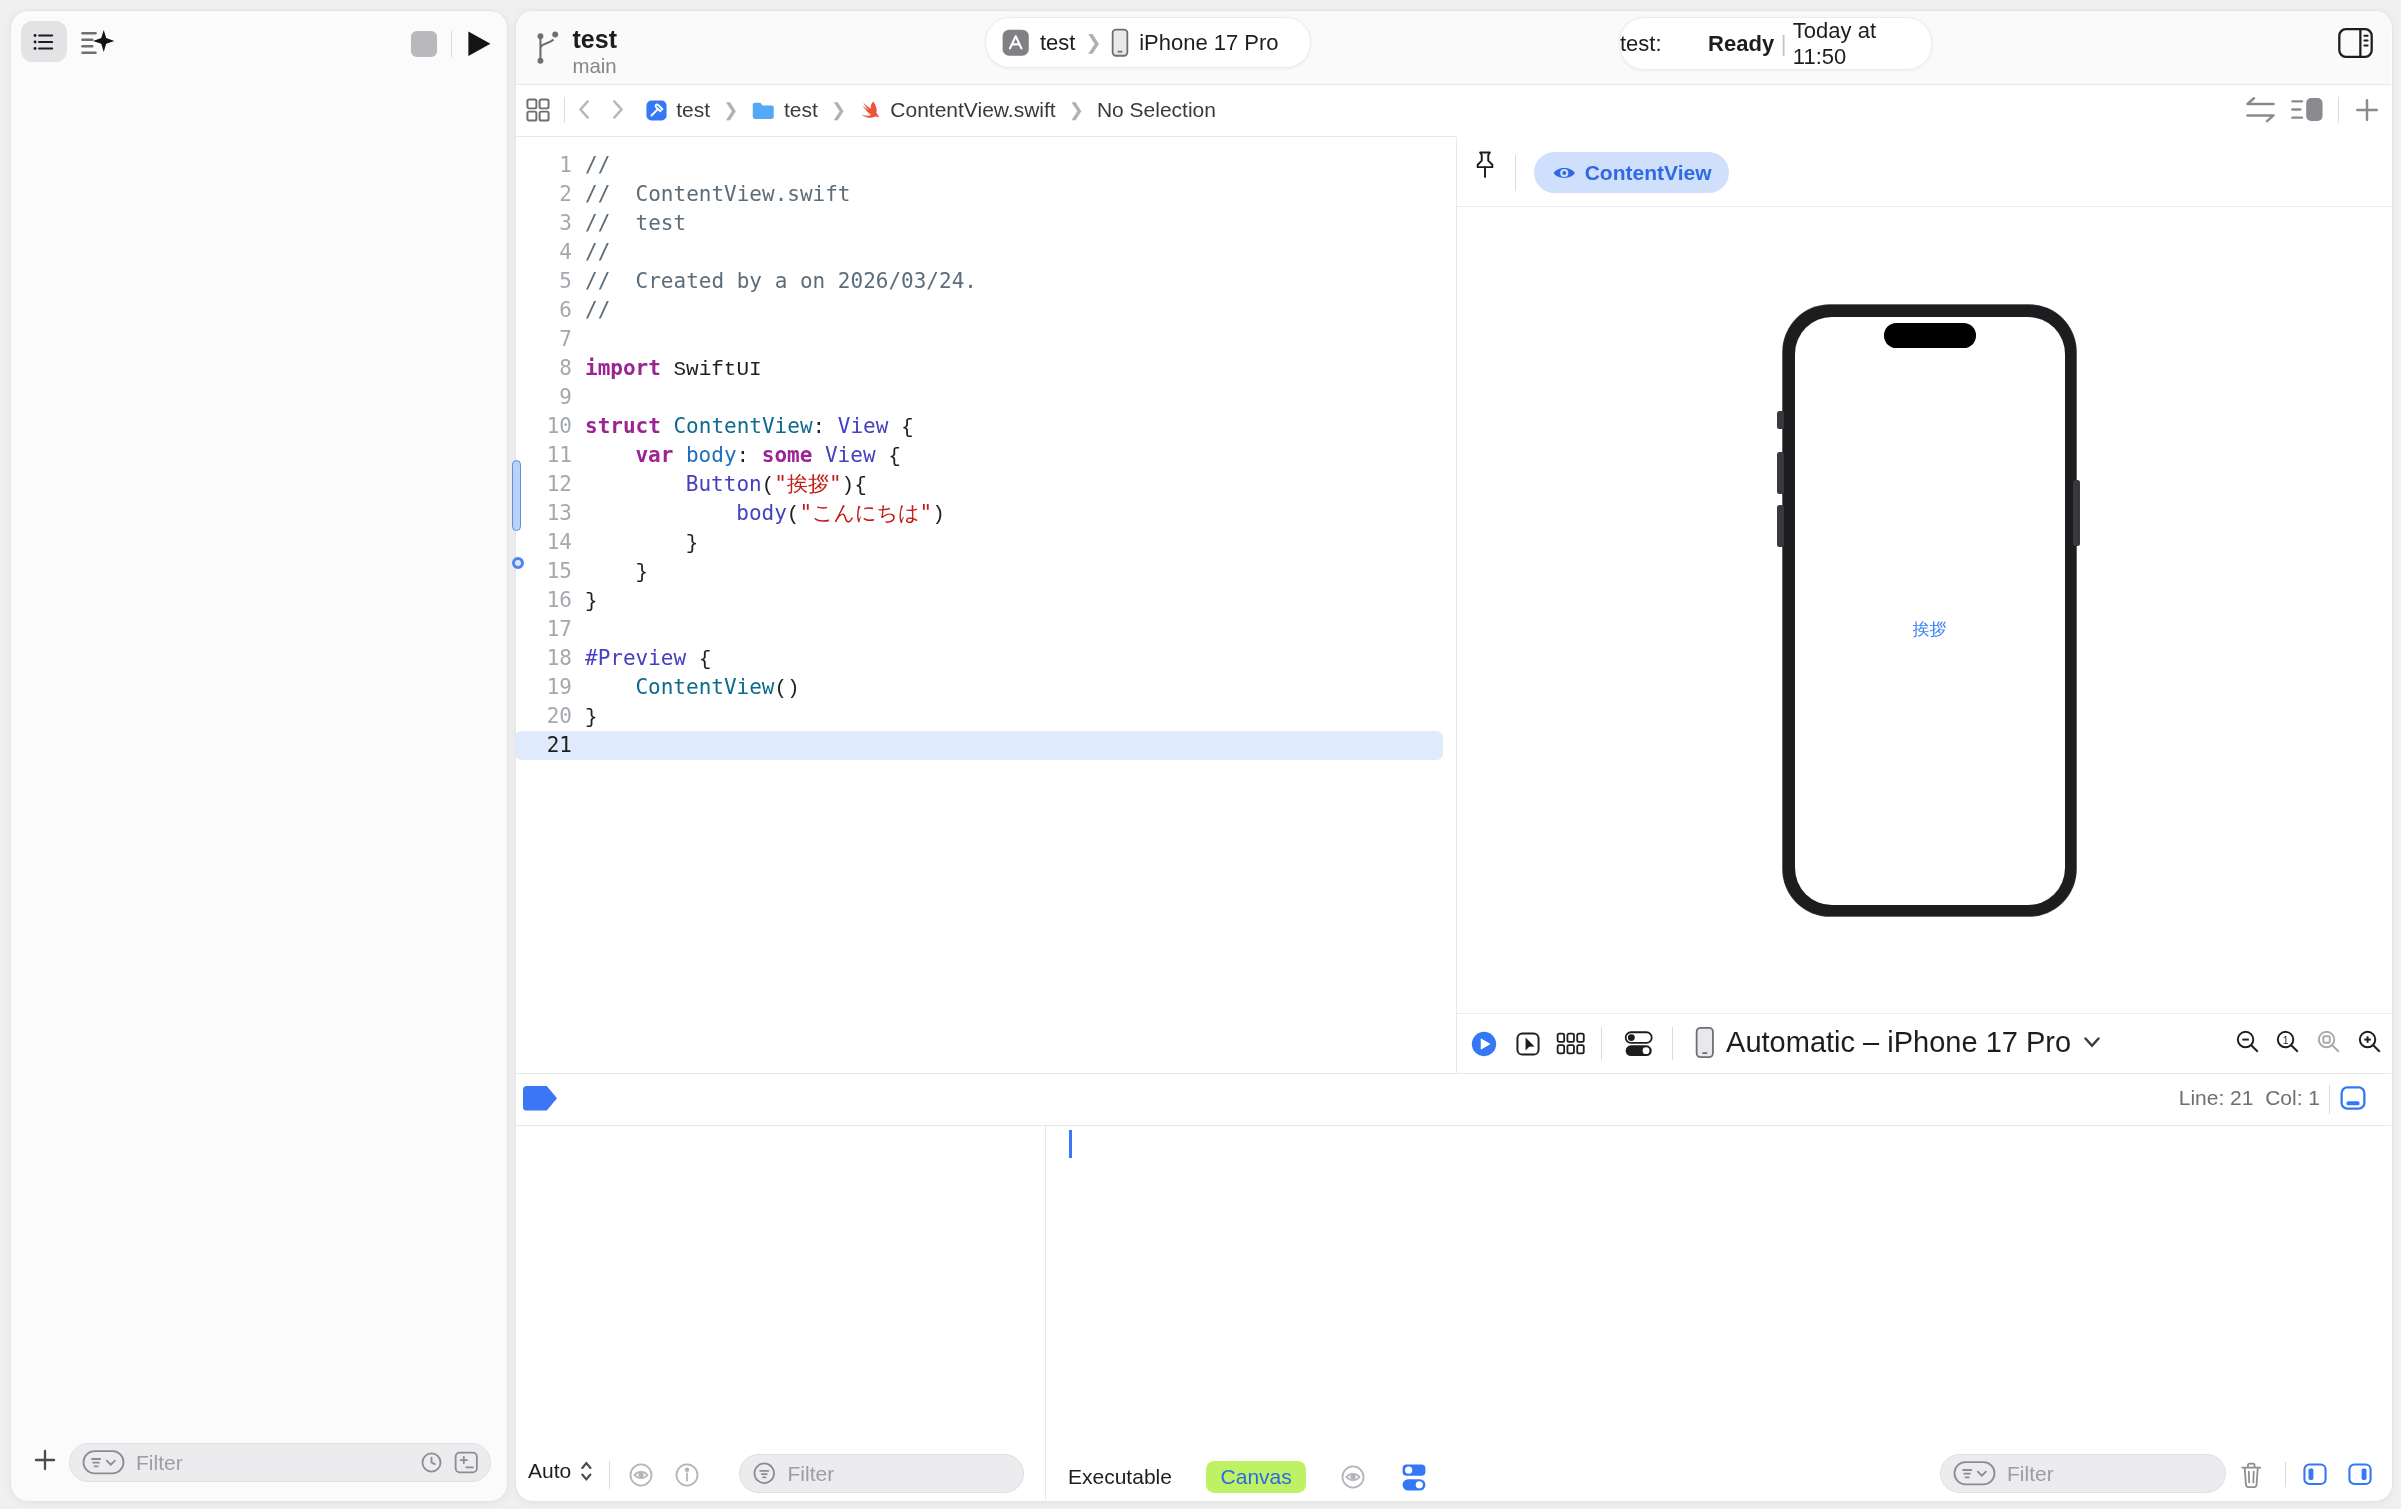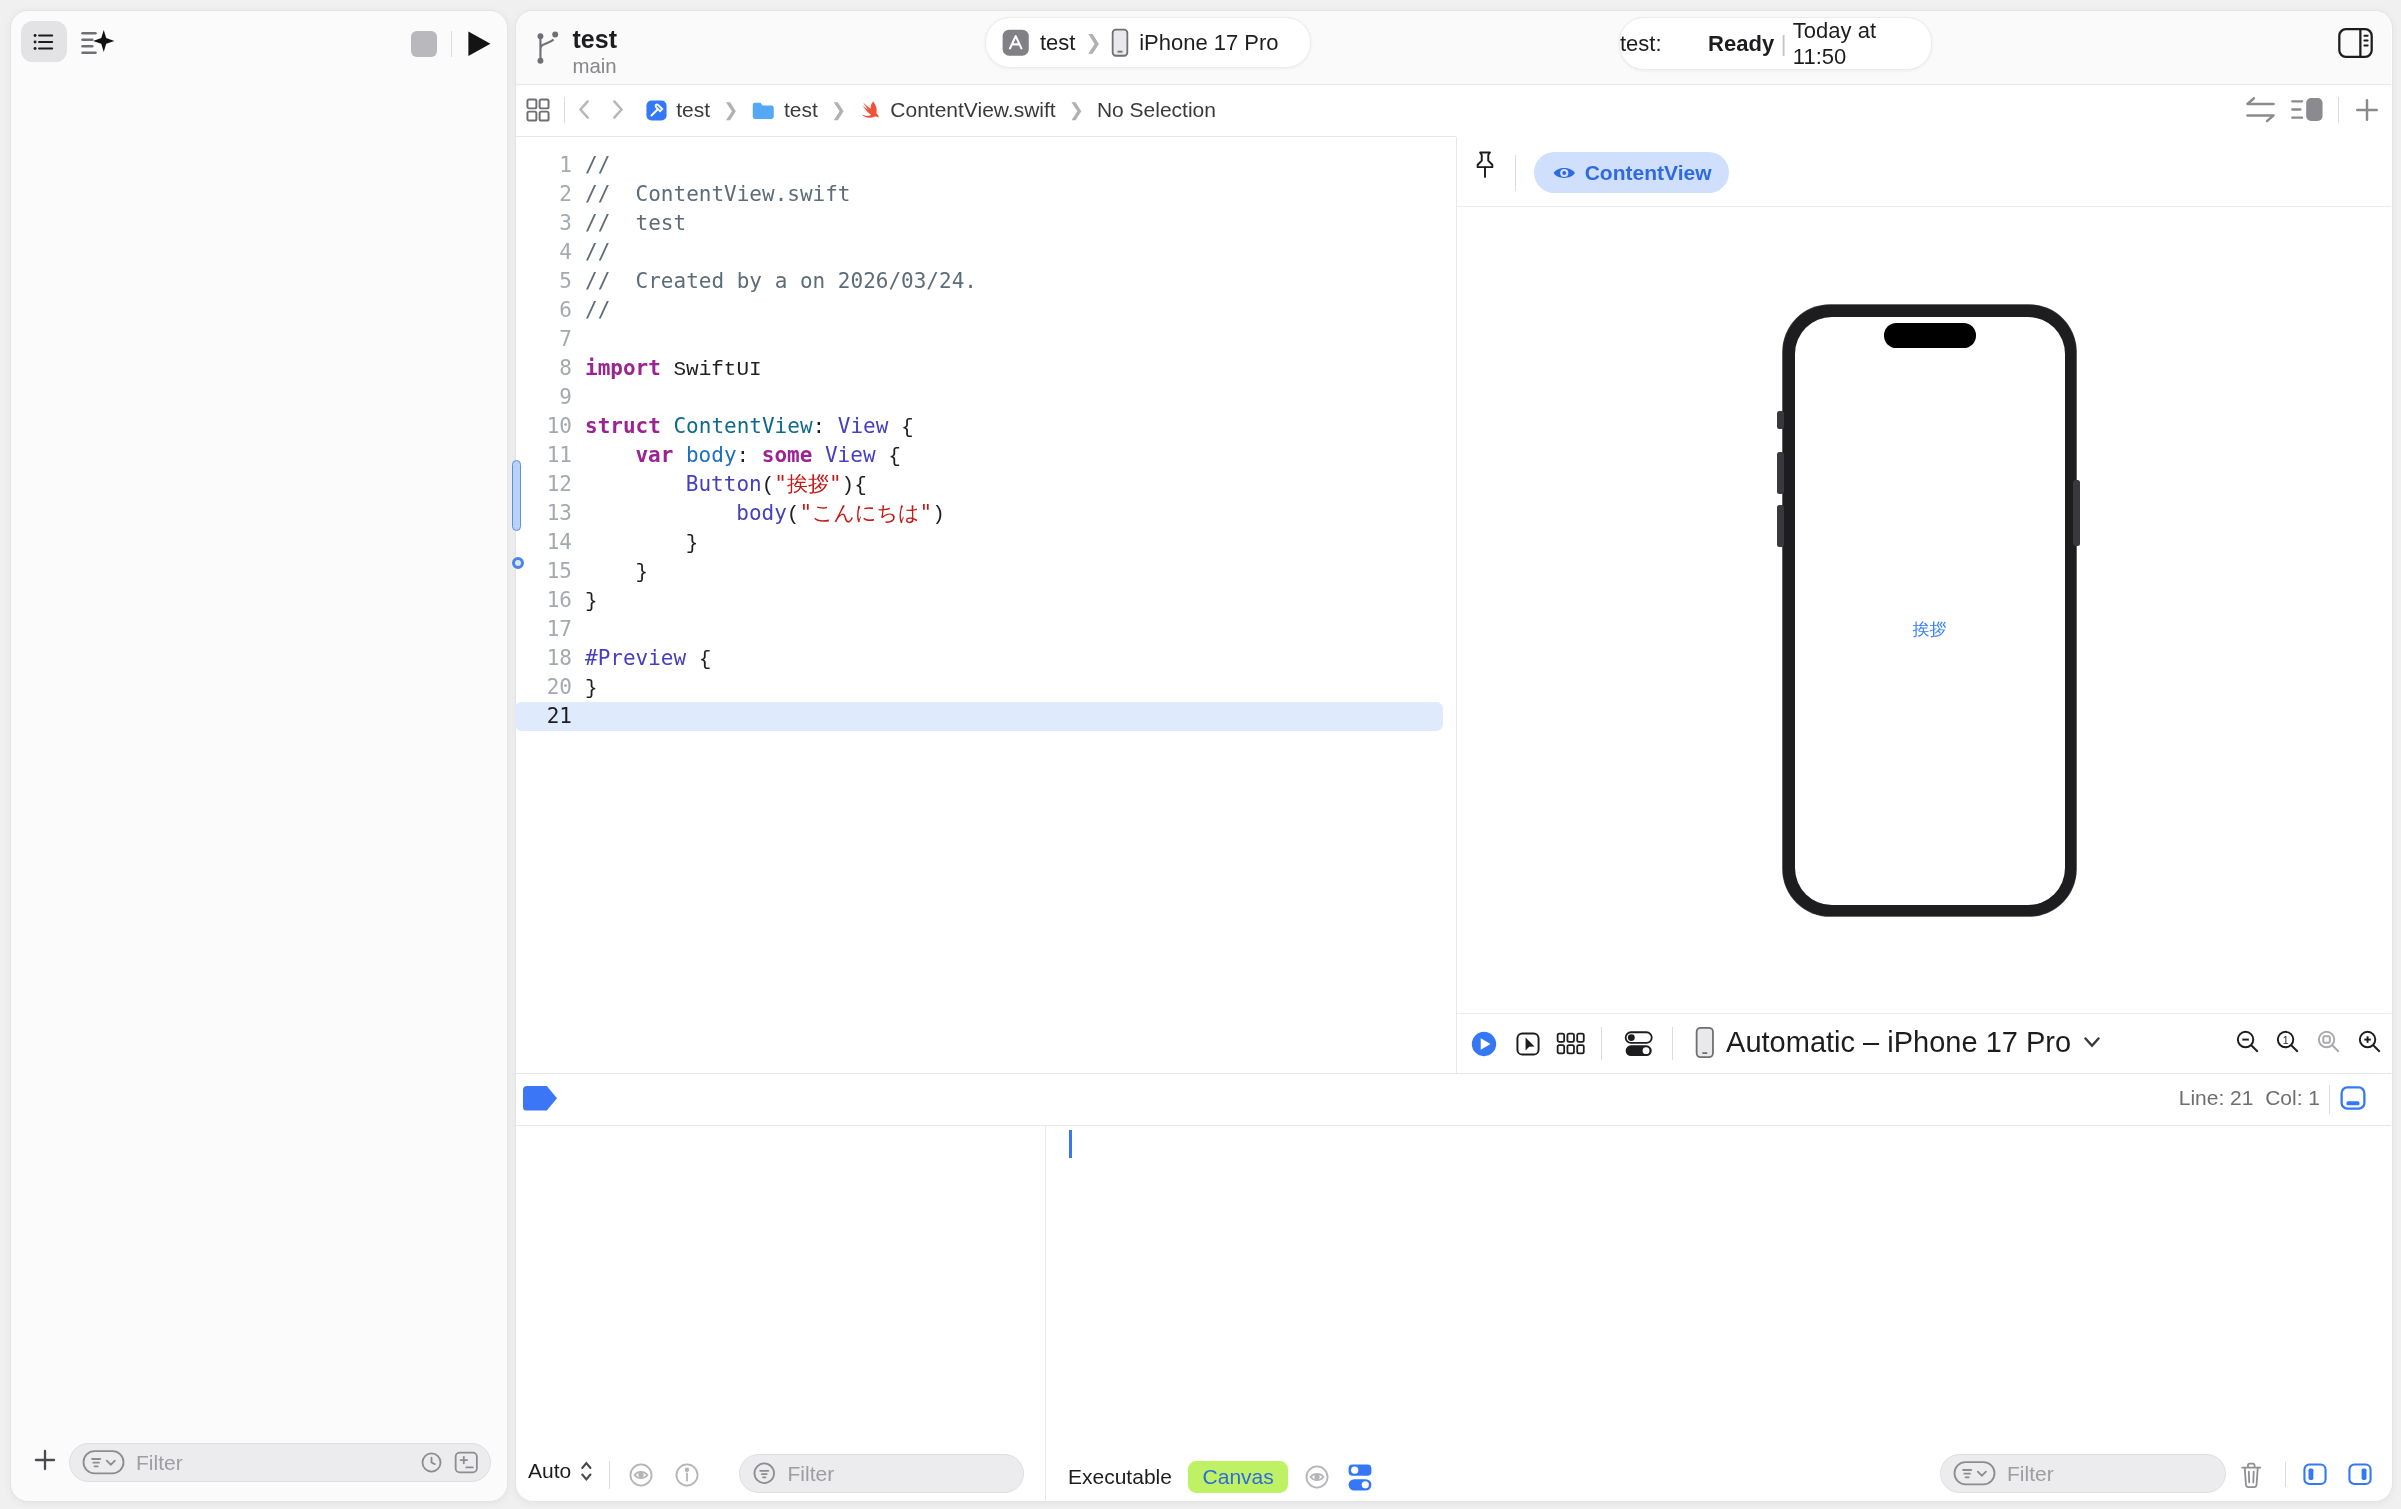--- a/index.html
+++ b/index.html
@@ -399,20 +399,21 @@
     <div class="code-row"><span class="ln">9</span><span class="src"></span></div>
     <div class="code-row"><span class="ln">10</span><span class="src"><span class="tok-k">struct</span><span class="tok-n"> </span><span class="tok-t">ContentView</span><span class="tok-n">: </span><span class="tok-i">View</span><span class="tok-n"> {</span></span></div>
     <div class="code-row"><span class="ln">11</span><span class="src"><span class="tok-n">    </span><span class="tok-k">var</span><span class="tok-n"> </span><span class="tok-p">body</span><span class="tok-n">: </span><span class="tok-k">some</span><span class="tok-n"> </span><span class="tok-i">View</span><span class="tok-n"> {</span></span></div>
     <div class="code-row"><span class="ln">12</span><span class="src"><span class="tok-n">        </span><span class="tok-i">Button</span><span class="tok-n">(</span><span class="tok-s">"挨拶"</span><span class="tok-n">){</span></span></div>
     <div class="code-row"><span class="ln">13</span><span class="src"><span class="tok-n">            </span><span class="tok-i">body</span><span class="tok-n">(</span><span class="tok-s">"こんにちは"</span><span class="tok-n">)</span></span></div>
     <div class="code-row"><span class="ln">14</span><span class="src"><span class="tok-n">        }</span></span></div>
     <div class="code-row"><span class="ln">15</span><span class="src"><span class="tok-n">    }</span></span></div>
     <div class="code-row"><span class="ln">16</span><span class="src"><span class="tok-n">}</span></span></div>
     <div class="code-row"><span class="ln">17</span><span class="src"></span></div>
     <div class="code-row"><span class="ln">18</span><span class="src"><span class="tok-i">#Preview</span><span class="tok-n"> {</span></span></div>
+    <div class="code-row"><span class="ln">19</span><span class="src"><span class="tok-n">    </span><span class="tok-t">ContentView</span><span class="tok-n">()</span></span></div>
     <div class="code-row"><span class="ln">20</span><span class="src"><span class="tok-n">}</span></span></div>
     <div class="code-row current"><span class="ln">21</span><span class="src"></span></div>
   </div>
 
 <div class="abs" style="left:512px;top:460px;width:9px;height:71px;background:#b9d2f7;border:1.6px solid #5c8fe8;border-radius:4.9px;box-sizing:border-box;"></div>
 <div class="abs" style="left:512px;top:557px;width:12.3px;height:12.3px;border:3.3px solid #4a84ec;background:#dce9fb;border-radius:50%;box-sizing:border-box;"></div>
 
 <div class="sep-v" style="left:1456px;top:137px;height:937px;background:#e8e8ea;"></div>
 
 <div class="hline" style="left:1457px;top:206px;width:934px;background:#ececee;"></div>
@@ -571,21 +572,21 @@
         <g stroke-linecap="round">
           <line x1="10" y1="12" x2="20" y2="12"></line>
           <line x1="12" y1="16" x2="18" y2="16"></line>
           <line x1="13.5" y1="20" x2="16.5" y2="20"></line>
         </g>
       </svg>
     </span>
   <span>Filter</span>
 </div>
 
-<div class="abs" style="left:1068px;top:1461px;display:flex;align-items:center;gap:16px;font-size:21px;">
+<div class="abs" style="left:1068px;top:1461px;display:flex;align-items:center;gap:34px;font-size:21px;">
   <span>Executable</span>
   <span style="background:#bef264;color:#2f6ae0;border-radius:8.2px;padding:4.1px 14.7px;">Canvas</span>
   <span>
       <svg width="26" height="26" viewBox="0 0 32 32" fill="none" stroke="#b4b4b9" stroke-width="2.2">
         <circle cx="16" cy="16" r="13"></circle>
         <path d="M8 16 c4-5 12-5 16 0 c-4 5-12 5-16 0 Z"></path>
         <circle cx="16" cy="16" r="2.2" fill="#b4b4b9"></circle>
       </svg>
     </span>
   <span>

